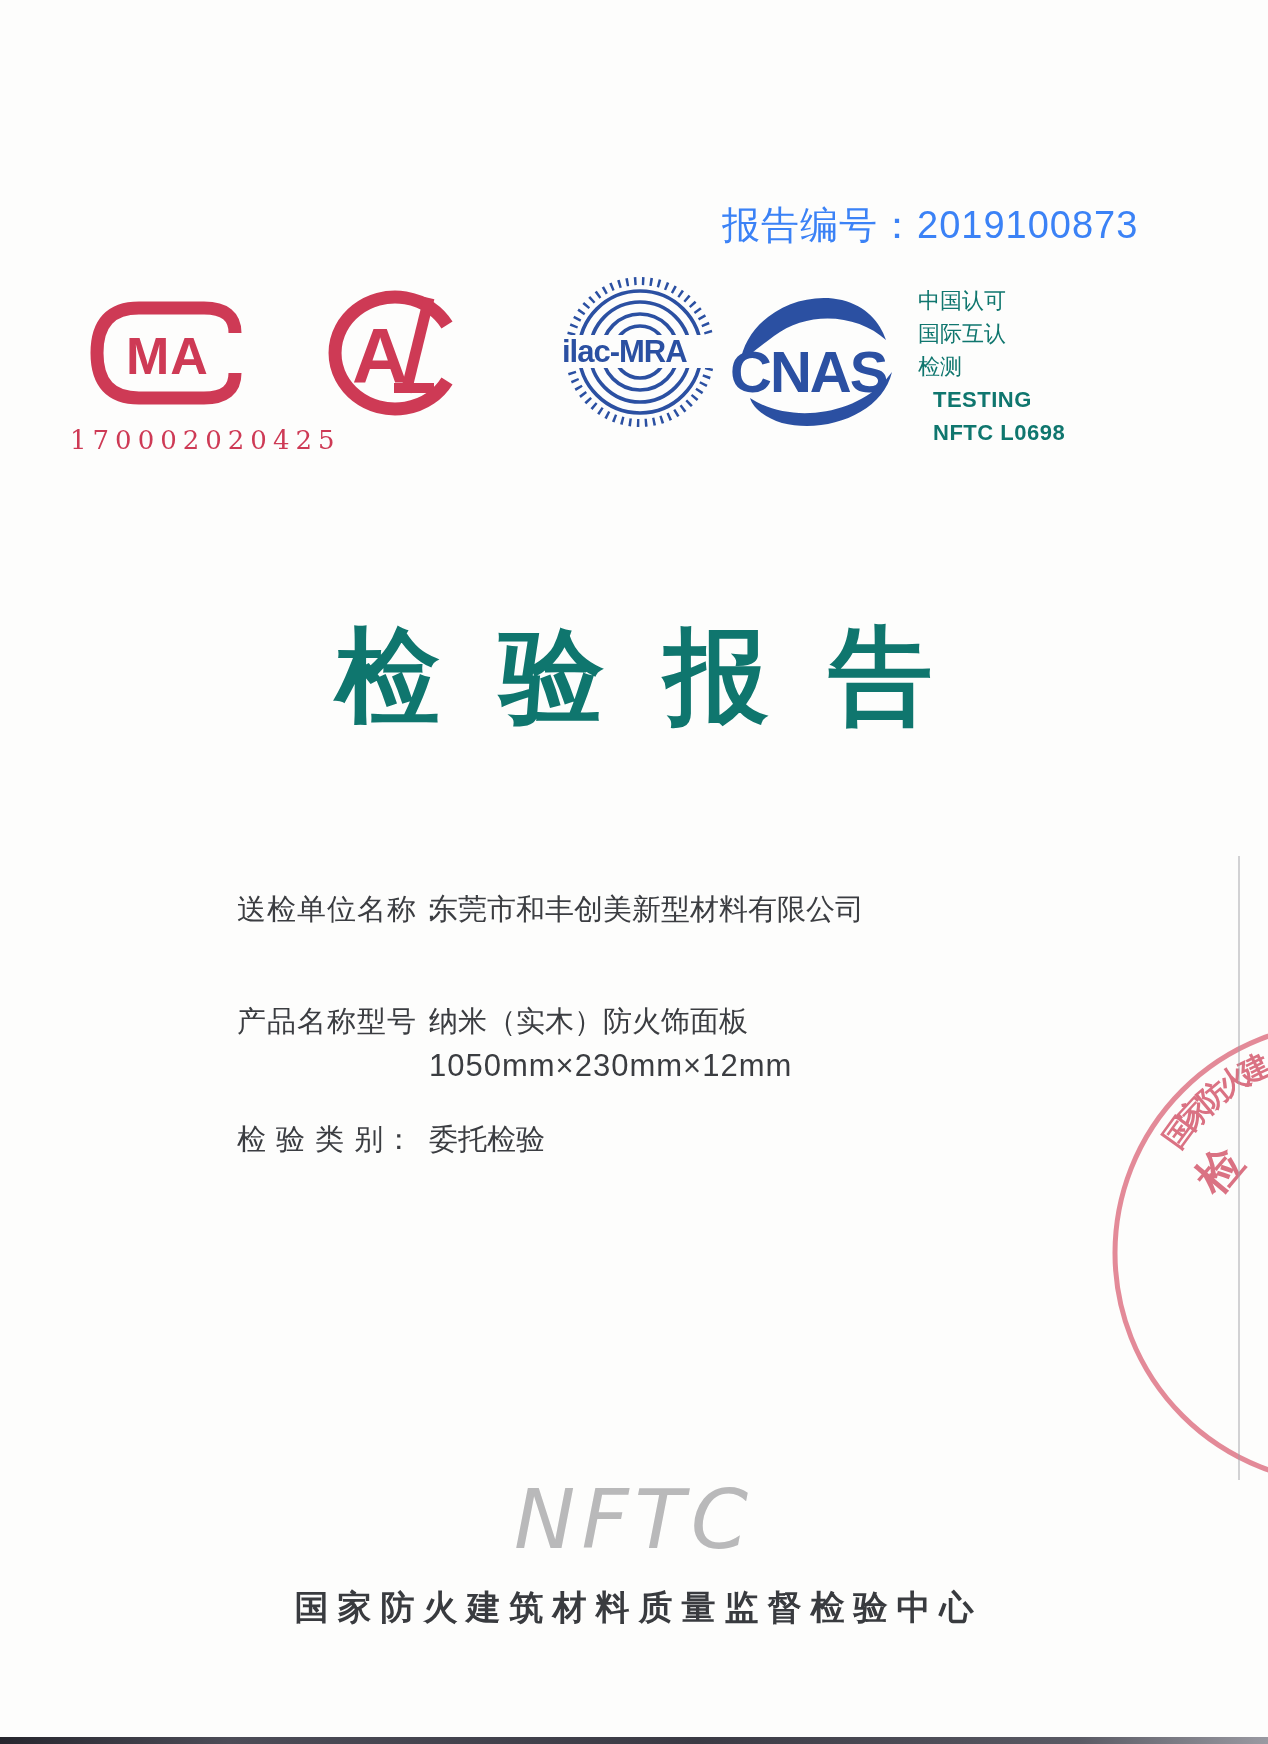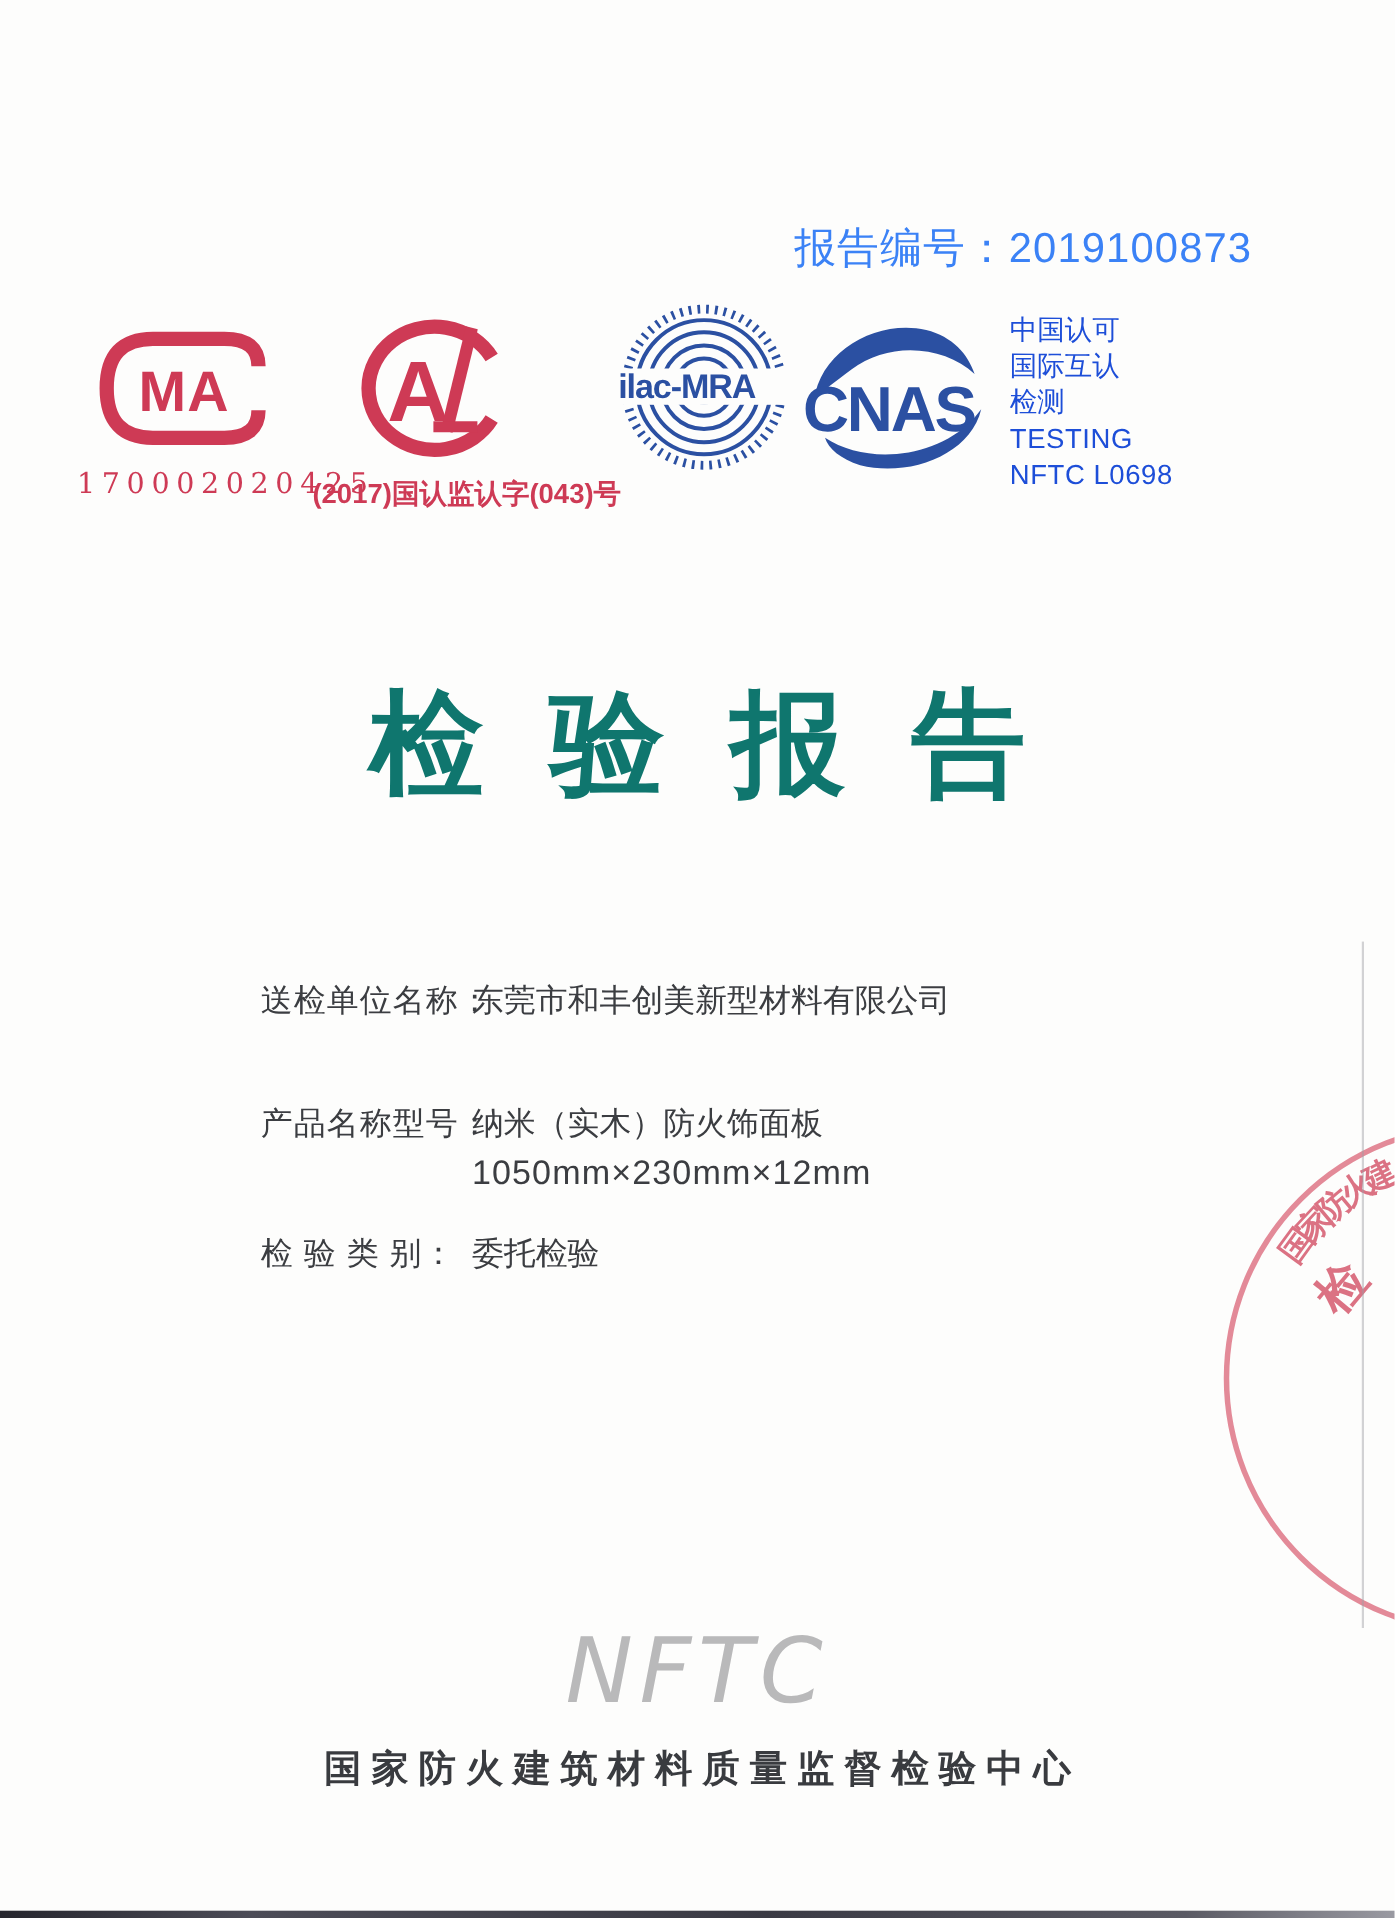--- a/index.html
+++ b/index.html
@@ -25,23 +25,23 @@
   .logo-cal  { position:absolute; left:318px; top:280px; }
   .cal-caption {
     position:absolute; left:284px; top:432px;
     font-size:25px; font-weight:700; color:#ce3a55; white-space:nowrap;
   }
   .logo-ilac { position:absolute; left:560px; top:272px; }
   .logo-cnas { position:absolute; left:720px; top:280px; }
 
   .accred {
     position:absolute; left:918px; top:284px;
-    font-size:25px; color:#1d4ed8; line-height:33px; white-space:nowrap;
+    font-size:22px; color:#0f766e; line-height:33px; white-space:nowrap;
   }
-  .accred .en { font-weight:400; letter-spacing:0.5px; }
+  .accred .en { font-weight:700; letter-spacing:0.5px;margin-left:15px; }
 
   
   .title {
     position:absolute; top:608px; left:0; width:100%;
     text-align:center; font-size:104px; font-weight:900; color:#0f766e;
     letter-spacing:0.58em; text-indent:0.58em; white-space:nowrap;
   }
 
   
   .fields { position:absolute; left:237px; top:890px; width:840px; color:#3b3d41; }
@@ -93,21 +93,20 @@
     <text x="44" y="81" font-size="52" font-weight="800" letter-spacing="1" fill="#ce3a55">MA</text>
   </svg>
   <div class="cma-caption">170002020425</div>
 
   <svg class="logo-cal" width="150" height="145" viewBox="0 0 150 145">
     <path d="M129,45 A60,56 0 1 0 129,101" fill="none" stroke="#ce3a55" stroke-width="13"></path>
     <text x="34" y="103" font-size="78" font-weight="800" fill="#ce3a55">A</text>
     <path d="M111,18 L88,112" stroke="#ce3a55" stroke-width="11" fill="none"></path>
     <path d="M76,108 L116,108" stroke="#ce3a55" stroke-width="10" fill="none"></path>
   </svg>
-  <div class="cal-caption">(2017)国认监认字(043)号</div>
 
   <svg class="logo-ilac" width="160" height="160" viewBox="0 0 160 160">
     <circle cx="80" cy="80" r="71" fill="none" stroke="#2b50a2" stroke-width="8" stroke-dasharray="2.5 5.5"></circle>
     <g fill="none" stroke="#2b50a2" stroke-width="3.6">
       <path d="M66,80 A14,14 0 0 1 94,80"></path>
       <path d="M54,80 A26,26 0 0 1 106,80"></path>
       <path d="M42,80 A38,38 0 0 1 118,80"></path>
       <path d="M30,80 A50,50 0 0 1 130,80"></path>
       <path d="M19,80 A61,61 0 0 1 141,80"></path>
       <path d="M66,80 A14,14 0 0 0 94,80"></path>

